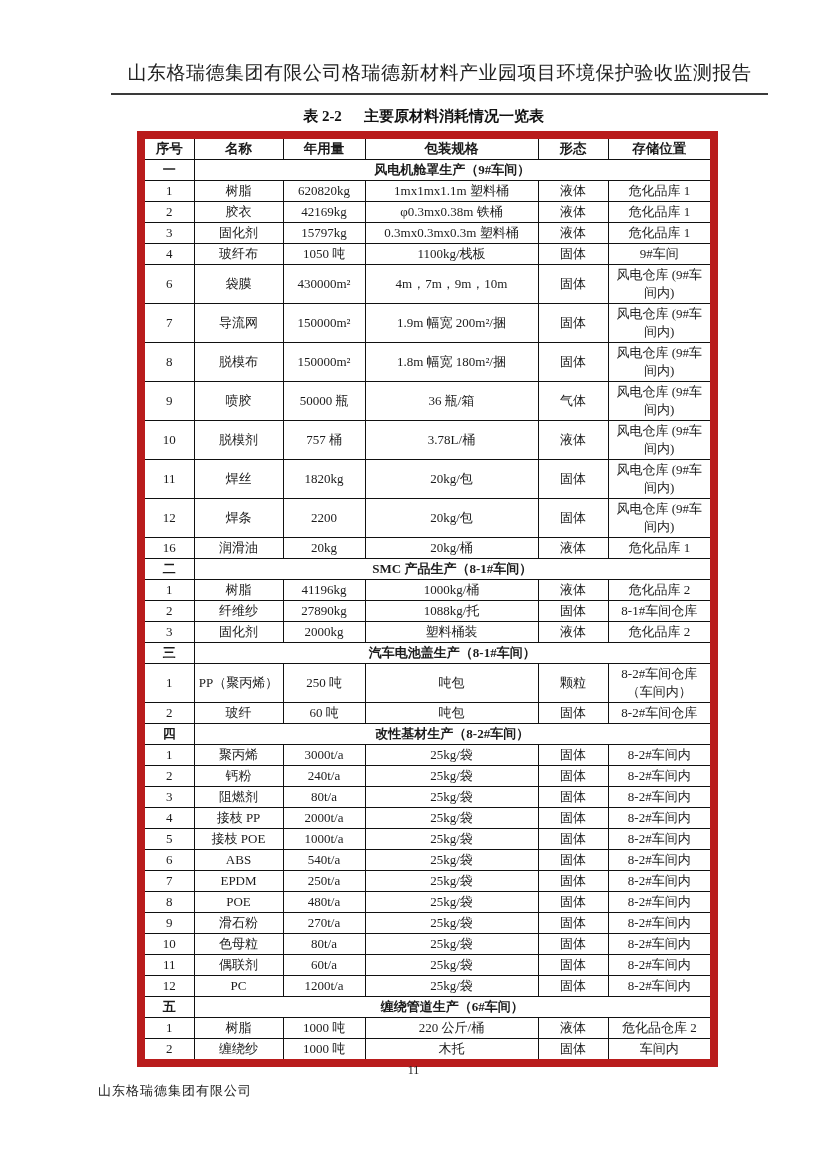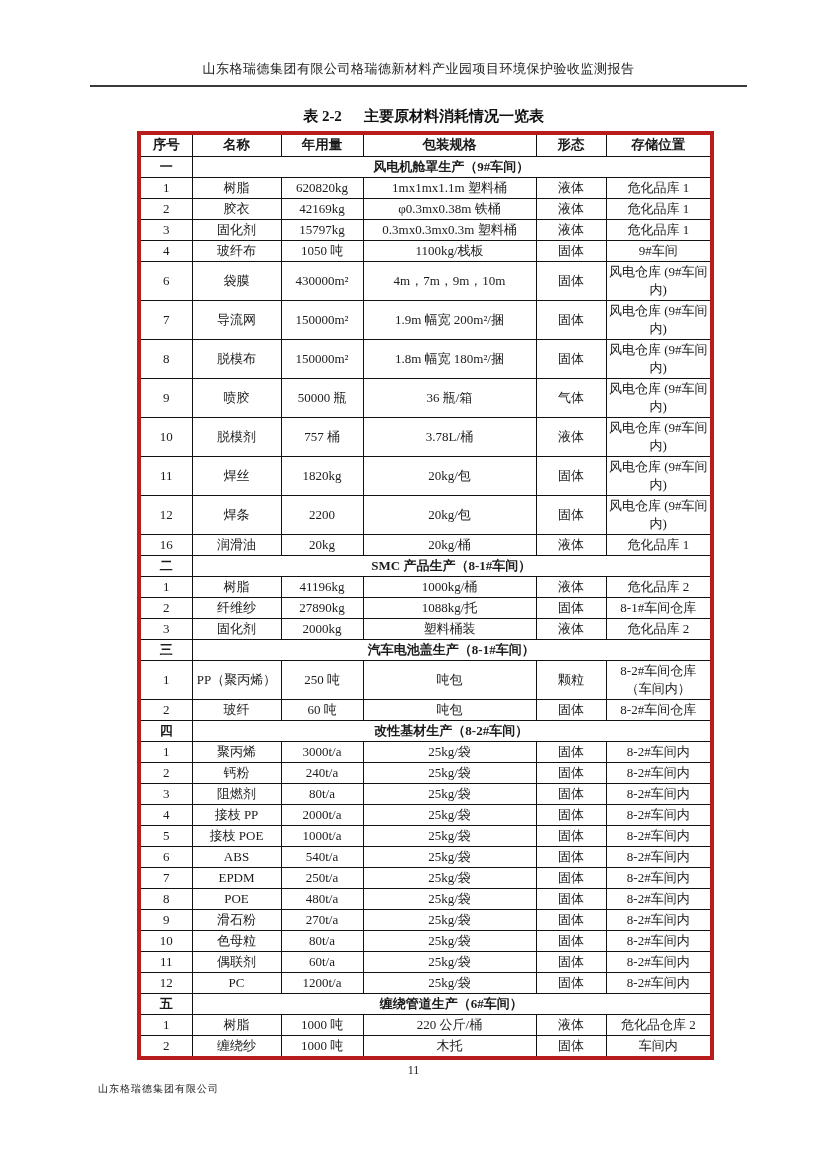--- a/index.html
+++ b/index.html
@@ -6,23 +6,23 @@
   html, body {
     width: 827px; height: 1169px;
     background: #ffffff;
     font-family: "Liberation Serif", serif;
     color: #1b1b1b;
   }
   .page { position: relative; width: 827px; height: 1169px; background: #fff; overflow: hidden; }
 
   .doc-header {
     position: absolute;
-    top: 60px; left: 90px; width: 657px;
+    top: 60px; left: 111px; width: 657px;
     text-align: center;
-    font-size: 13px;
+    font-size: 19px;
     letter-spacing: 0.5px;
     padding-bottom: 7px;
     border-bottom: 2px solid #3a3a3a;
     color: #222;
   }
 
   .table-title {
     position: absolute;
     top: 107px; left: 137px; width: 573px;
     text-align: center;
@@ -31,21 +31,21 @@
     color: #111;
   }
   .table-title .title-no { margin-right: 22px; }
 
   table.main-table {
     position: absolute;
     top: 131px; left: 137px;
     width: 573px;
     border-collapse: collapse;
     table-layout: fixed;
-    border: 4px solid #b91c1c;
+    border: 8px solid #b91c1c;
   }
   table.main-table th, table.main-table td {
     border: 1px solid #111;
     text-align: center;
     vertical-align: middle;
     font-size: 13px;
     line-height: 18px;
     height: 20px;
     padding: 1px 2px;
     overflow: hidden;
@@ -60,21 +60,21 @@
   .page-num {
     position: absolute;
     top: 1063px; left: 0; width: 827px;
     text-align: center;
     font-size: 12px;
     color: #222;
   }
   .doc-footer {
     position: absolute;
     top: 1082px; left: 98px;
-    font-size: 10px;
+    font-size: 13px;
     letter-spacing: 1px;
     color: #222;
   }
 </style>
 </head>
 <body>
 
 <div class="page">
 
   <div class="doc-header">

